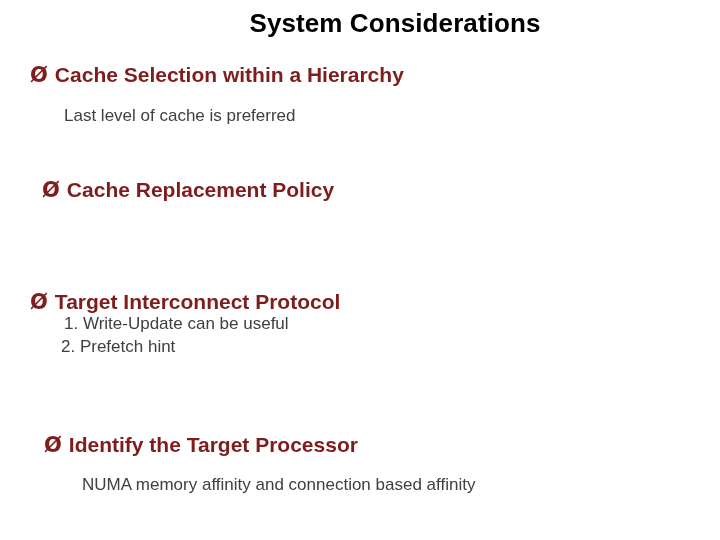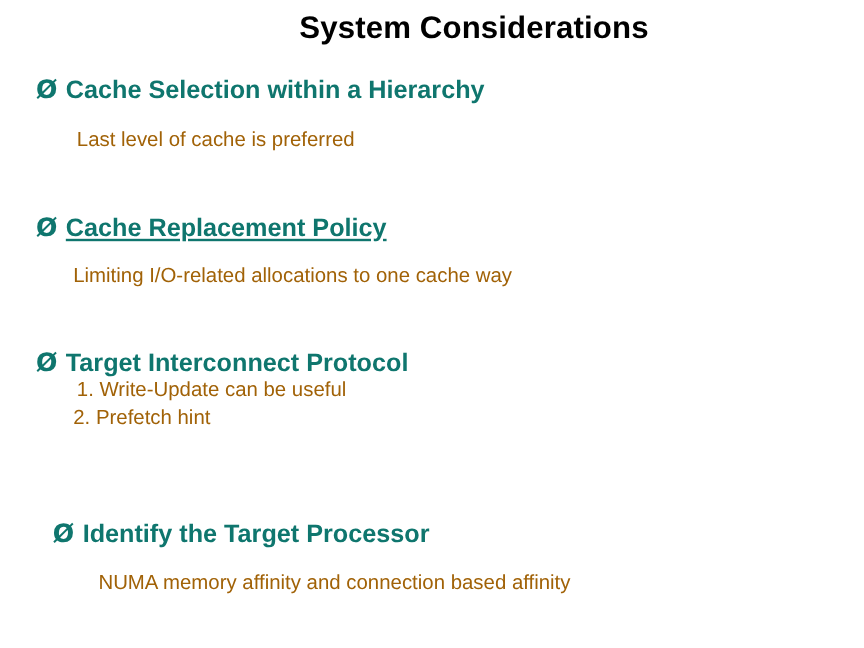--- a/index.html
+++ b/index.html
@@ -33,47 +33,47 @@
     padding-left: 35px;
   }
   .bullet-block {
     position: absolute;
     left: 0;
     width: 720px;
   }
   .bullet-head {
     font-size: 21px;
     font-weight: bold;
-    color: #0f766e;
+    color: #7f1d1d;
     white-space: nowrap;
   }
   .bullet-marker {
     font-family: "DejaVu Sans", sans-serif;
     font-weight: bold;
     font-size: 21px;
     display: inline-block;
     margin-right: 7px;
   }
   .bullet-sub {
     font-size: 17px;
     font-weight: normal;
-    color: #a16207;
+    color: #404040;
     white-space: nowrap;
   }
   .sub-line {
     margin: 0;
   }
 
   
   #block-0 { top: 63px; }
   #block-0 .bullet-head { margin-left: 30px; }
   #block-0 .bullet-sub  { margin-left: 64px; margin-top: 19px; }
 
   #block-1 { top: 178px; }
-  #block-1 .bullet-head { margin-left: 30px; text-decoration: underline; }
+  #block-1 .bullet-head { margin-left: 42px; }
   #block-1 .bullet-sub  { margin-left: 61px; margin-top: 17px; }
 
   #block-2 { top: 290px; }
   #block-2 .bullet-head { margin-left: 30px; }
   #block-2 .bullet-sub  { margin-left: 64px; }
   #block-2 .sub-line + .sub-line { margin-top: 3px; margin-left: -3px; }
 
   #block-3 { top: 433px; padding-left: 14px; }
   #block-3 .bullet-head { margin-left: 30px; }
   #block-3 .bullet-sub  { margin-left: 68px; margin-top: 18px; }
@@ -91,23 +91,20 @@
     </div>
     <div class="bullet-sub">
       <div class="sub-line">Last level of cache is preferred</div>
     </div>
   </div>
 
   <div class="bullet-block" id="block-1">
     <div class="bullet-head">
       <span class="bullet-marker">Ø</span><span>Cache Replacement Policy</span>
     </div>
-    <div class="bullet-sub">
-      <div class="sub-line">Limiting I/O-related allocations to one cache way</div>
-    </div>
   </div>
 
   <div class="bullet-block" id="block-2">
     <div class="bullet-head">
       <span class="bullet-marker">Ø</span><span>Target Interconnect Protocol</span>
     </div>
     <div class="bullet-sub">
       <div class="sub-line">1. Write-Update can be useful</div>
       <div class="sub-line">2. Prefetch hint</div>
     </div>

